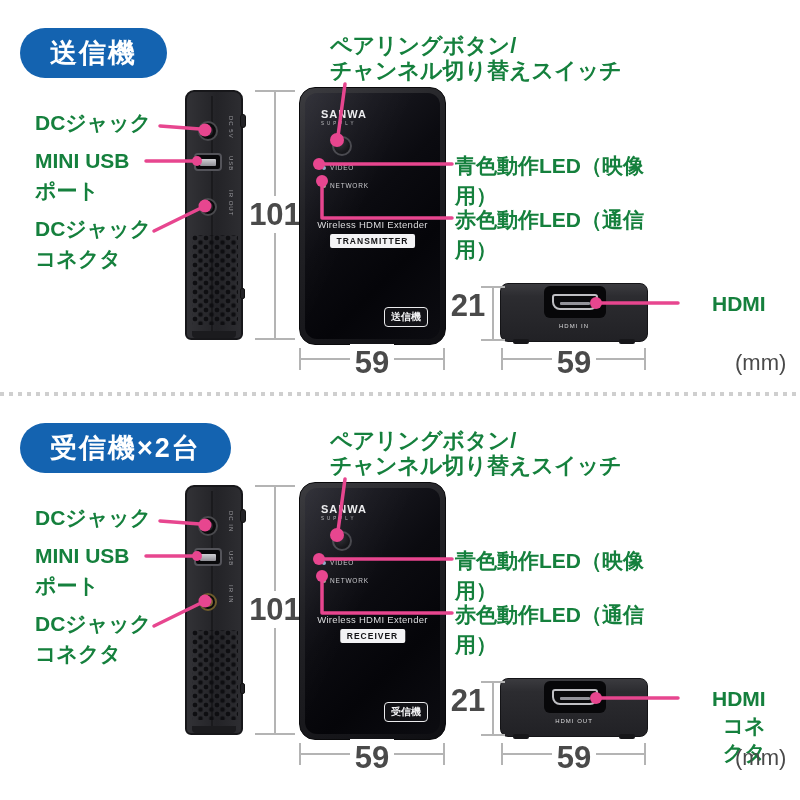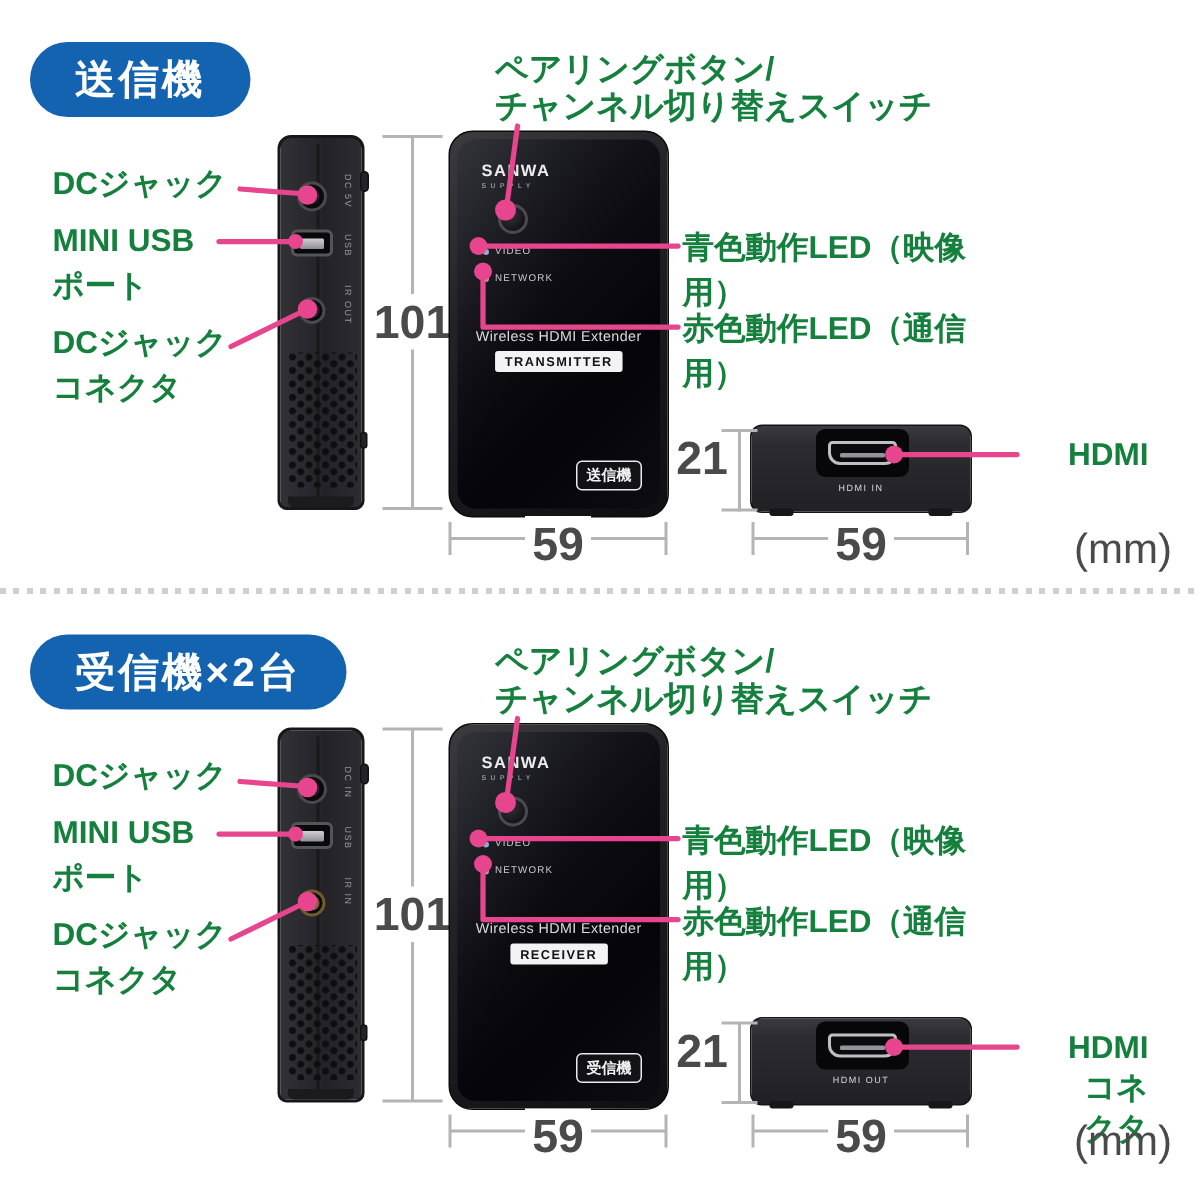--- a/index.html
+++ b/index.html
@@ -25,21 +25,21 @@
     color:#fff; font-size:27px; font-weight:bold; letter-spacing:2px;
   }
   .lbl { position:absolute; font-size:21px; font-weight:bold; color:#15803d; line-height:30px; }
   .lbl-ir  { left:35px; top:108px; }
   .lbl-usb { left:35px; top:146px; }
   .lbl-dc  { left:35px; top:214px; }
   .lbl-pairing { left:330px; top:33px; font-size:22px; line-height:25px; }
   .lbl-led-blue { left:455px; top:151px; }
   .lbl-led-red  { left:455px; top:205px; }
   .lbl-hdmi { left:712px; top:290px; line-height:27px;text-align:right; }
-  .unit-label { position:absolute; left:716px; top:350px; font-size:28px; font-weight:500; color:#4a4a4a;text-align:center; }
+  .unit-label { position:absolute; left:735px; top:350px; font-size:22px; font-weight:500; color:#4a4a4a;text-align:center; }
 
   
   .dim-seg { position:absolute; background:#b4b4b4; }
   .dim-num {
     position:absolute; font-size:31px; font-weight:600; color:#4a4a4a;
     background:#fff; text-align:center; line-height:1; padding:3px 0;
   }
   .vdim-line { left:274px; top:91px; width:2px; height:248px; }
   .vdim-cap-t { left:255px; top:90px; width:40px; height:2px; }
   .vdim-cap-b { left:255px; top:338px; width:40px; height:2px; }

